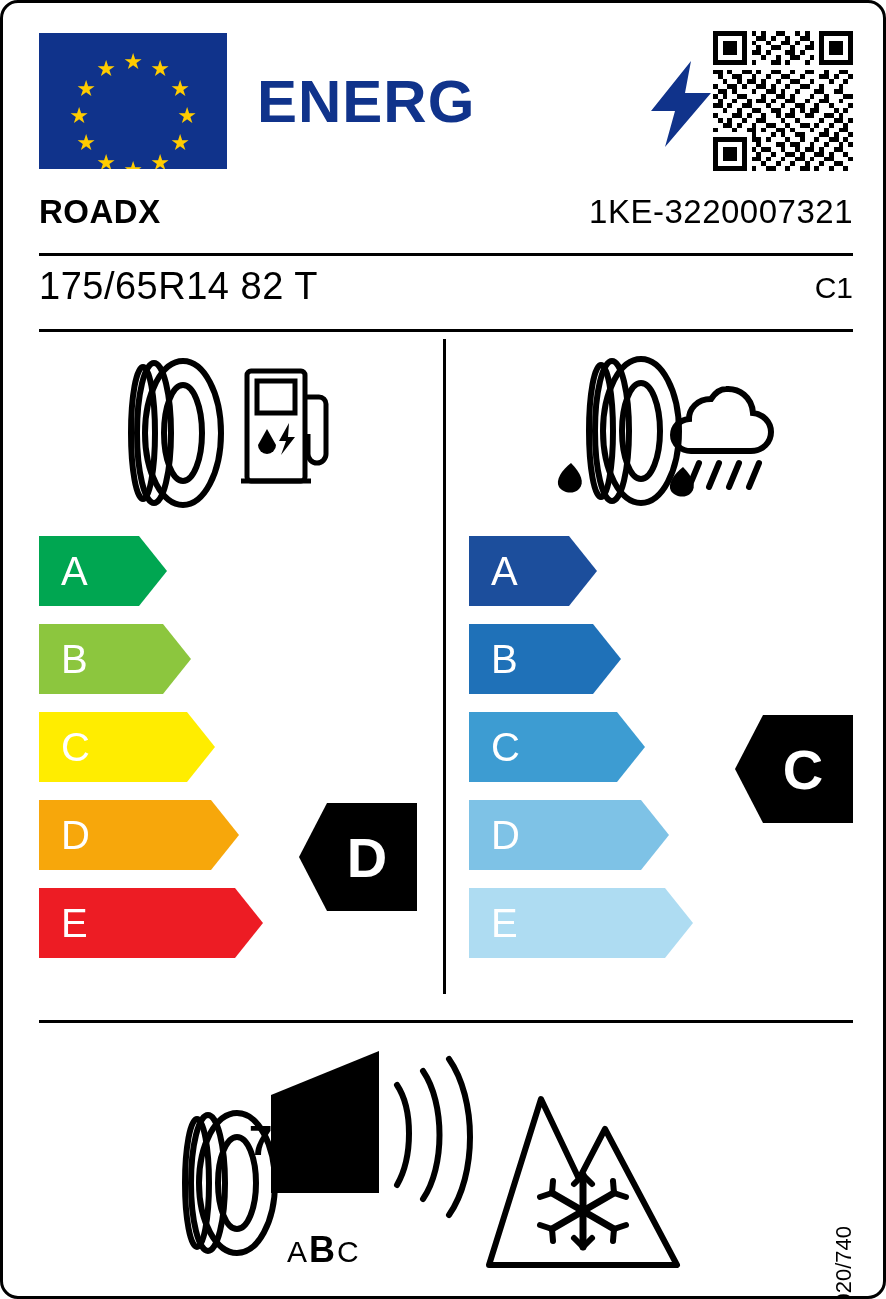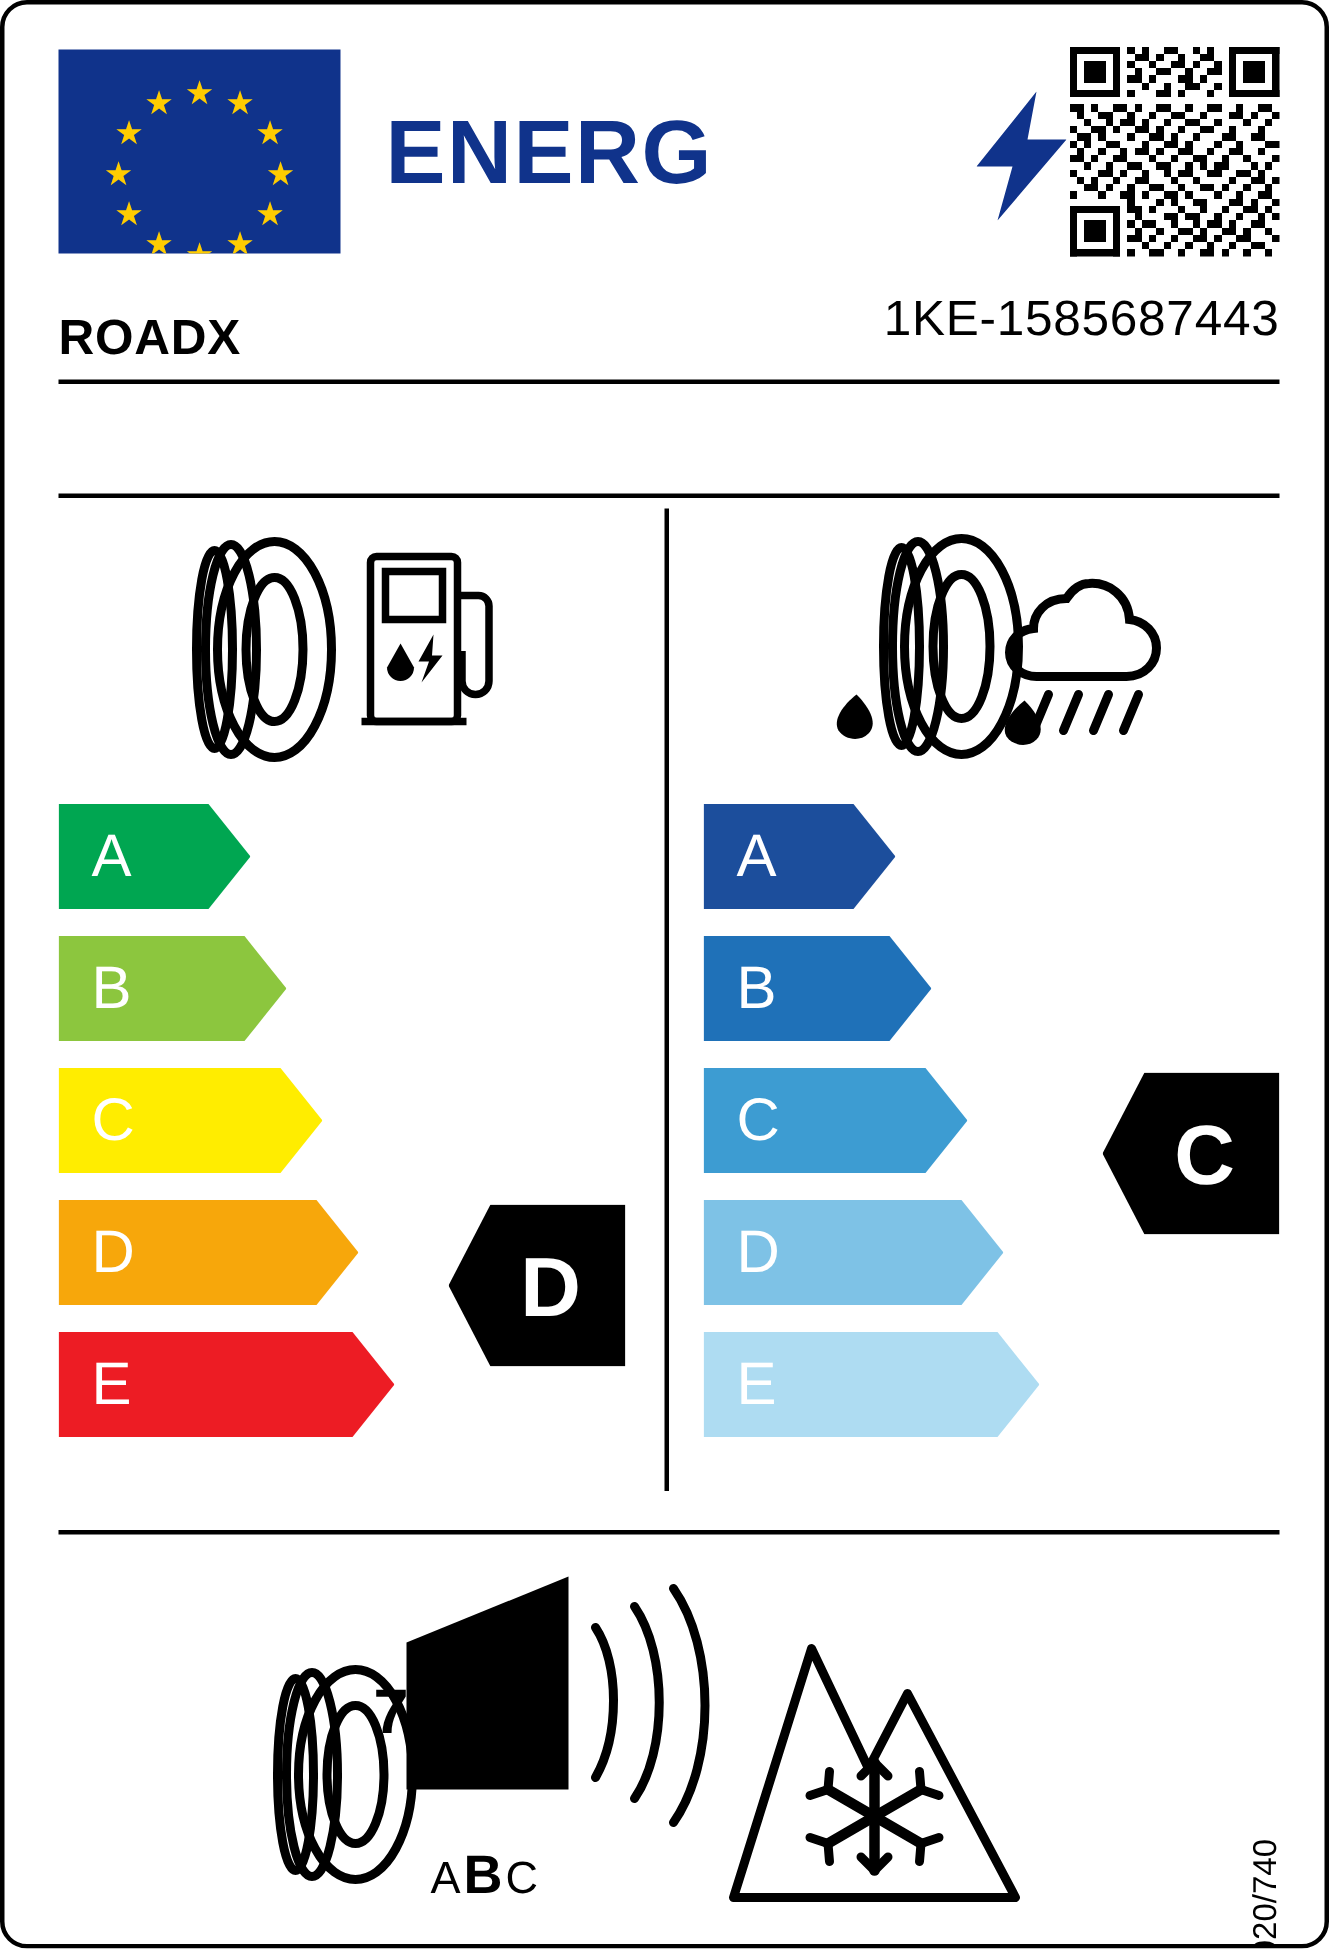--- a/index.html
+++ b/index.html
@@ -82,21 +82,20 @@
     width: 814px;
     height: 56px;
   }
   .brand {
     position: absolute;
     left: 0;
     top: 0;
     font-size: 33px;
     font-weight: bold;
     letter-spacing: 0.5px;
-    margin-top: 13px;
   }
   .model {
     position: absolute;
     right: 0;
     top: 0;
     font-size: 33px;
     letter-spacing: 0.5px;
   }
   .rule {
     position: absolute;
@@ -496,24 +495,28 @@
           <rect x="18" y="28" width="2" height="1"></rect>
           <rect x="21" y="28" width="1" height="1"></rect>
           <rect x="24" y="28" width="1" height="1"></rect>
           <rect x="27" y="28" width="1" height="1"></rect>
       </g>
     </svg>
   </div>
 
   <div class="brand-row">
     <div class="brand">ROADX</div>
-    <div class="model">1KE-1585687443</div>
+    <div class="model">1KE-3220007321</div>
   </div>
   <div class="rule r1"></div>
 
+  <div class="size-row">
+    <div class="tyre-size">175/65R14 82 T</div>
+    <div class="tyre-class">C1</div>
+  </div>
   <div class="rule r2"></div>
 
   <div class="vdivider"></div>
 
   <svg class="pict pict-fuel" viewBox="0 0 210 160">
     <g fill="none" stroke="#000" stroke-width="6">
       <ellipse cx="62" cy="80" rx="38" ry="72"></ellipse>
       <ellipse cx="62" cy="80" rx="19" ry="48"></ellipse>
       <ellipse cx="33" cy="80" rx="17" ry="70"></ellipse>
       <ellipse cx="22" cy="80" rx="12" ry="66"></ellipse>

